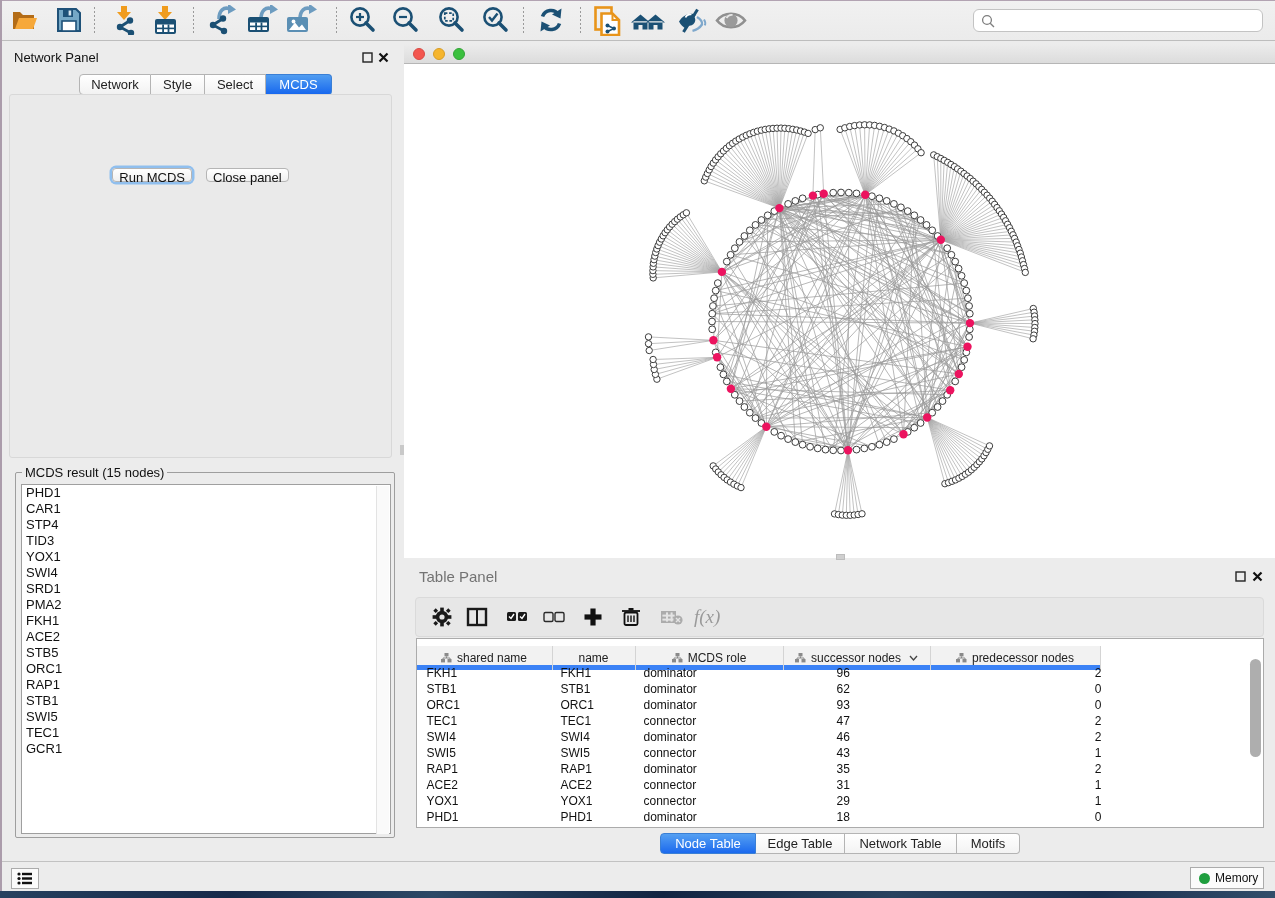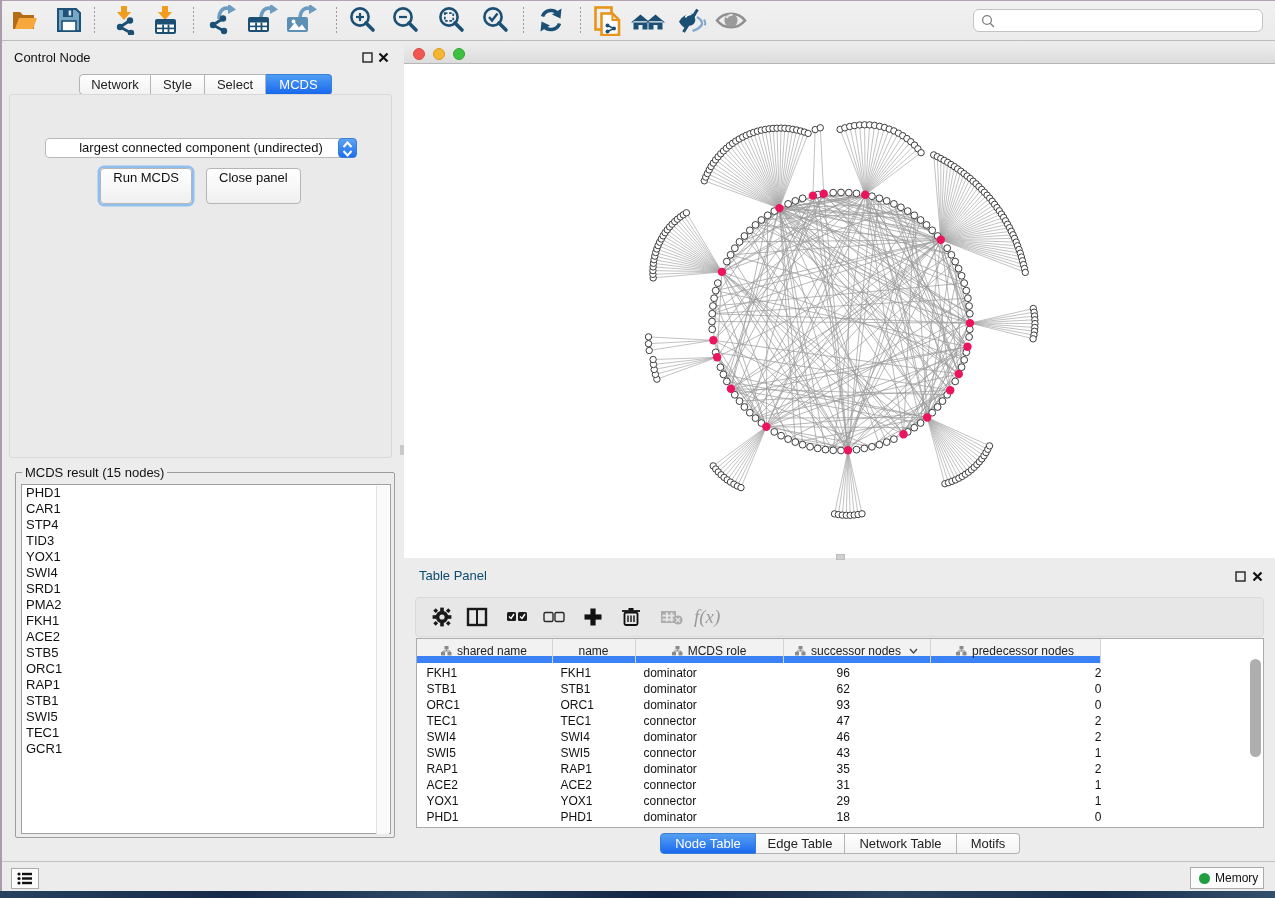--- a/index.html
+++ b/index.html
@@ -16,43 +16,43 @@
 .winbtn{position:absolute;top:10px;width:11px;height:11px}
 #cp-tabs{position:absolute;left:79px;top:33px;height:21px;display:flex}
 .cptab{height:21px;border:1px solid #b4b4b4;border-left:none;background:linear-gradient(#ffffff,#f2f2f2);font-size:13px;color:#222;display:flex;align-items:center;justify-content:center}
 .cptab.first{border-left:1px solid #b4b4b4;border-radius:4px 0 0 4px}
 .cptab.sel{background:linear-gradient(#509df1,#1868ee);color:#fff;border-color:#3a7fd5;border-radius:0 4px 4px 0}
 #cp-content{position:absolute;left:9px;top:53px;width:383px;height:364px;background:#eaeaea;border:1px solid #d8d8d8;border-radius:3px}
 #opt-label{position:absolute;left:0;top:21px;width:100%;text-align:center;font-size:13px;color:#111}
 #dropdown{position:absolute;left:35px;top:43px;width:312px;height:20px;background:#fff;border:1px solid #b9b9b9;border-radius:4px;font-size:13px;line-height:18px;text-align:center;color:#111}
 #dd-btn{position:absolute;right:-1px;top:-1px;width:19px;height:20px;background:linear-gradient(#5ea3f3,#1c6ef0);border-radius:4px;border:1px solid #3a7fd5}
 #btnrow{position:absolute;left:0;top:73px;width:100%;text-align:center}
-.aquabtn{display:inline-block;height:36px;background:linear-gradient(#ffffff,#f0f0f0);border:1px solid #b5b5b5;border-radius:4px;font-size:13px;line-height:18px;padding:0 12px;color:#111;vertical-align:top}
+.aquabtn{display:inline-block;height:14px;background:linear-gradient(#ffffff,#f0f0f0);border:1px solid #b5b5b5;border-radius:4px;font-size:13px;line-height:18px;padding:0 6px;color:#111;vertical-align:top}
 #runbtn{box-shadow:0 0 0 2.5px #90bfee;margin-right:14px}
 #fieldset{position:absolute;left:15px;top:431px;width:380px;height:366px;border:1px solid #9e9e9e;border-radius:2px}
 #fs-legend{position:absolute;left:6px;top:-8px;background:#ececec;padding:0 3px;font-size:13px;color:#111}
 #mcdslist{position:absolute;left:5px;top:11px;width:370px;height:350px;background:#fff;border:1px solid #9f9f9f;font-size:13px;color:#111}
 #mcdslist .row{height:16px;line-height:16px;padding-left:4px}
 #mcds-sb{position:absolute;right:1px;top:1px;width:13px;height:348px;background:#fafafa;border-left:1px solid #e3e3e3}
 
 #vdiv{position:absolute;left:400px;top:41px;width:4px;height:820px;background:#ececec}
 #vdiv .grip{position:absolute;left:0;top:404px;width:4px;height:10px;background:#c9c9c9}
 
 #netwin{position:absolute;left:404px;top:44px;width:871px;height:514px;background:#fff}
 #nettitle{position:absolute;left:0;top:0;width:871px;height:20px;background:linear-gradient(#ececec,#dcdcdc);border-bottom:1px solid #b6b6b6}
 #nettitle .t{position:absolute;left:306px;width:400px;text-align:center;top:3px;font-size:13px;color:#2d2d2d}
 .tl{position:absolute;top:4px;width:12px;height:12px;border-radius:50%}
 #netcanvas{position:absolute;left:0;top:21px;width:871px;height:493px;background:#fff}
 #hgrip{position:absolute;left:432px;top:510px;width:9px;height:6px;background:#cfcfcf;border:1px solid #bdbdbd}
 
 #tpanel{position:absolute;left:404px;top:560px;width:871px;height:301px;background:#ececec}
-#tp-title{position:absolute;left:15px;top:8px;font-size:13px;color:#0c4a6e}
+#tp-title{position:absolute;left:15px;top:8px;font-size:15px;color:#737373}
 #tp-toolbar{position:absolute;left:11px;top:37px;width:849px;height:40px;background:#e7e7e7;border:1px solid #dadada;border-radius:4px}
 #tbl{position:absolute;left:11.5px;top:78px;width:848px;height:190px;background:#fff;border:1px solid #ababab}
-#thead{position:absolute;left:0;top:0;width:684px;height:24px;background:#f2f2f2;border-bottom:7px solid #3b82f6}
+#thead{position:absolute;left:0;top:7px;width:684px;height:24px;background:#f2f2f2;border-bottom:5px solid #3b82f6}
 .hcell{position:absolute;top:0;height:24px;border-right:1px solid #d4d4d4;font-size:12px;color:#222;display:flex;align-items:center;justify-content:center}
 .hicon{width:11px;height:10px;margin-right:5px}
 .trow{position:absolute;font-size:12px;color:#111;height:16px;line-height:16px;width:100%}
 .c1{position:absolute;left:10px}.c2{position:absolute;left:144px}.c3{position:absolute;left:227px}
 .c4{position:absolute;left:420px;width:86px;}.c5{position:absolute;left:560px;width:125px;text-align:right}
 #tsb{position:absolute;right:2px;top:20px;width:11px;height:98px;background:#aeaeae;border-radius:6px}
 #ttabs{position:absolute;left:256px;top:273px;height:21px;display:flex}
 .ttab{height:21px;border:1px solid #b4b4b4;border-left:none;background:linear-gradient(#ffffff,#f3f3f3);font-size:13px;display:flex;align-items:center;justify-content:center;color:#222}
 .ttab.first{border-left:1px solid #b4b4b4;border-radius:4px 0 0 4px}
 .ttab.last{border-radius:0 4px 4px 0}
@@ -196,38 +196,34 @@
         <path d="M11.5 10 A 5.8 5.8 0 0 1 17.5 7" stroke="#e6e6e6" stroke-width="1.8" fill="none"></path>
       </svg></div>
     <div id="searchbox">
       <svg width="15" height="15" viewBox="0 0 15 15">
         <circle cx="6" cy="6" r="4.4" fill="none" stroke="#7e7e7e" stroke-width="1.3"></circle>
         <line x1="9.2" y1="9.2" x2="13" y2="13" stroke="#7e7e7e" stroke-width="1.3"></line>
       </svg>
     </div>
   </div>
 <div id="cpanel">
-    <div id="cp-title">Control Node</div>
+    <div id="cp-title">Network Panel</div>
     <div class="winbtn" style="left:362px"><svg width="11" height="11" viewBox="0 0 11 11">
         <rect x="1" y="1" width="9" height="9" fill="none" stroke="#222" stroke-width="1.4"></rect>
       </svg></div>
     <div class="winbtn" style="left:378px"><svg width="11" height="11" viewBox="0 0 11 11">
         <path d="M1.5 1.5 L9.5 9.5 M9.5 1.5 L1.5 9.5" stroke="#111" stroke-width="2.2"></path>
       </svg></div>
     <div id="cp-tabs">
       <div class="cptab first" style="width:72px">Network</div>
       <div class="cptab" style="width:54px">Style</div>
       <div class="cptab" style="width:61px">Select</div>
       <div class="cptab sel" style="width:66px">MCDS</div>
     </div>
     <div id="cp-content">
-      <div id="dropdown">largest connected component (undirected)<div id="dd-btn"><svg width="17" height="18" viewBox="0 0 17 18">
-            <path d="M4.5 8 L8.5 3.5 L12.5 8" fill="none" stroke="#fff" stroke-width="2"></path>
-            <path d="M4.5 12 L8.5 16.5 L12.5 12" fill="none" stroke="#fff" stroke-width="2"></path>
-          </svg></div></div>
       <div id="btnrow"><span class="aquabtn" id="runbtn">Run MCDS</span><span class="aquabtn">Close panel</span></div>
     </div>
     <div id="fieldset">
       <div id="fs-legend">MCDS result (15 nodes)</div>
       <div id="mcdslist">
         <div class="row">PHD1</div>
         <div class="row">CAR1</div>
         <div class="row">STP4</div>
         <div class="row">TID3</div>
         <div class="row">YOX1</div>

